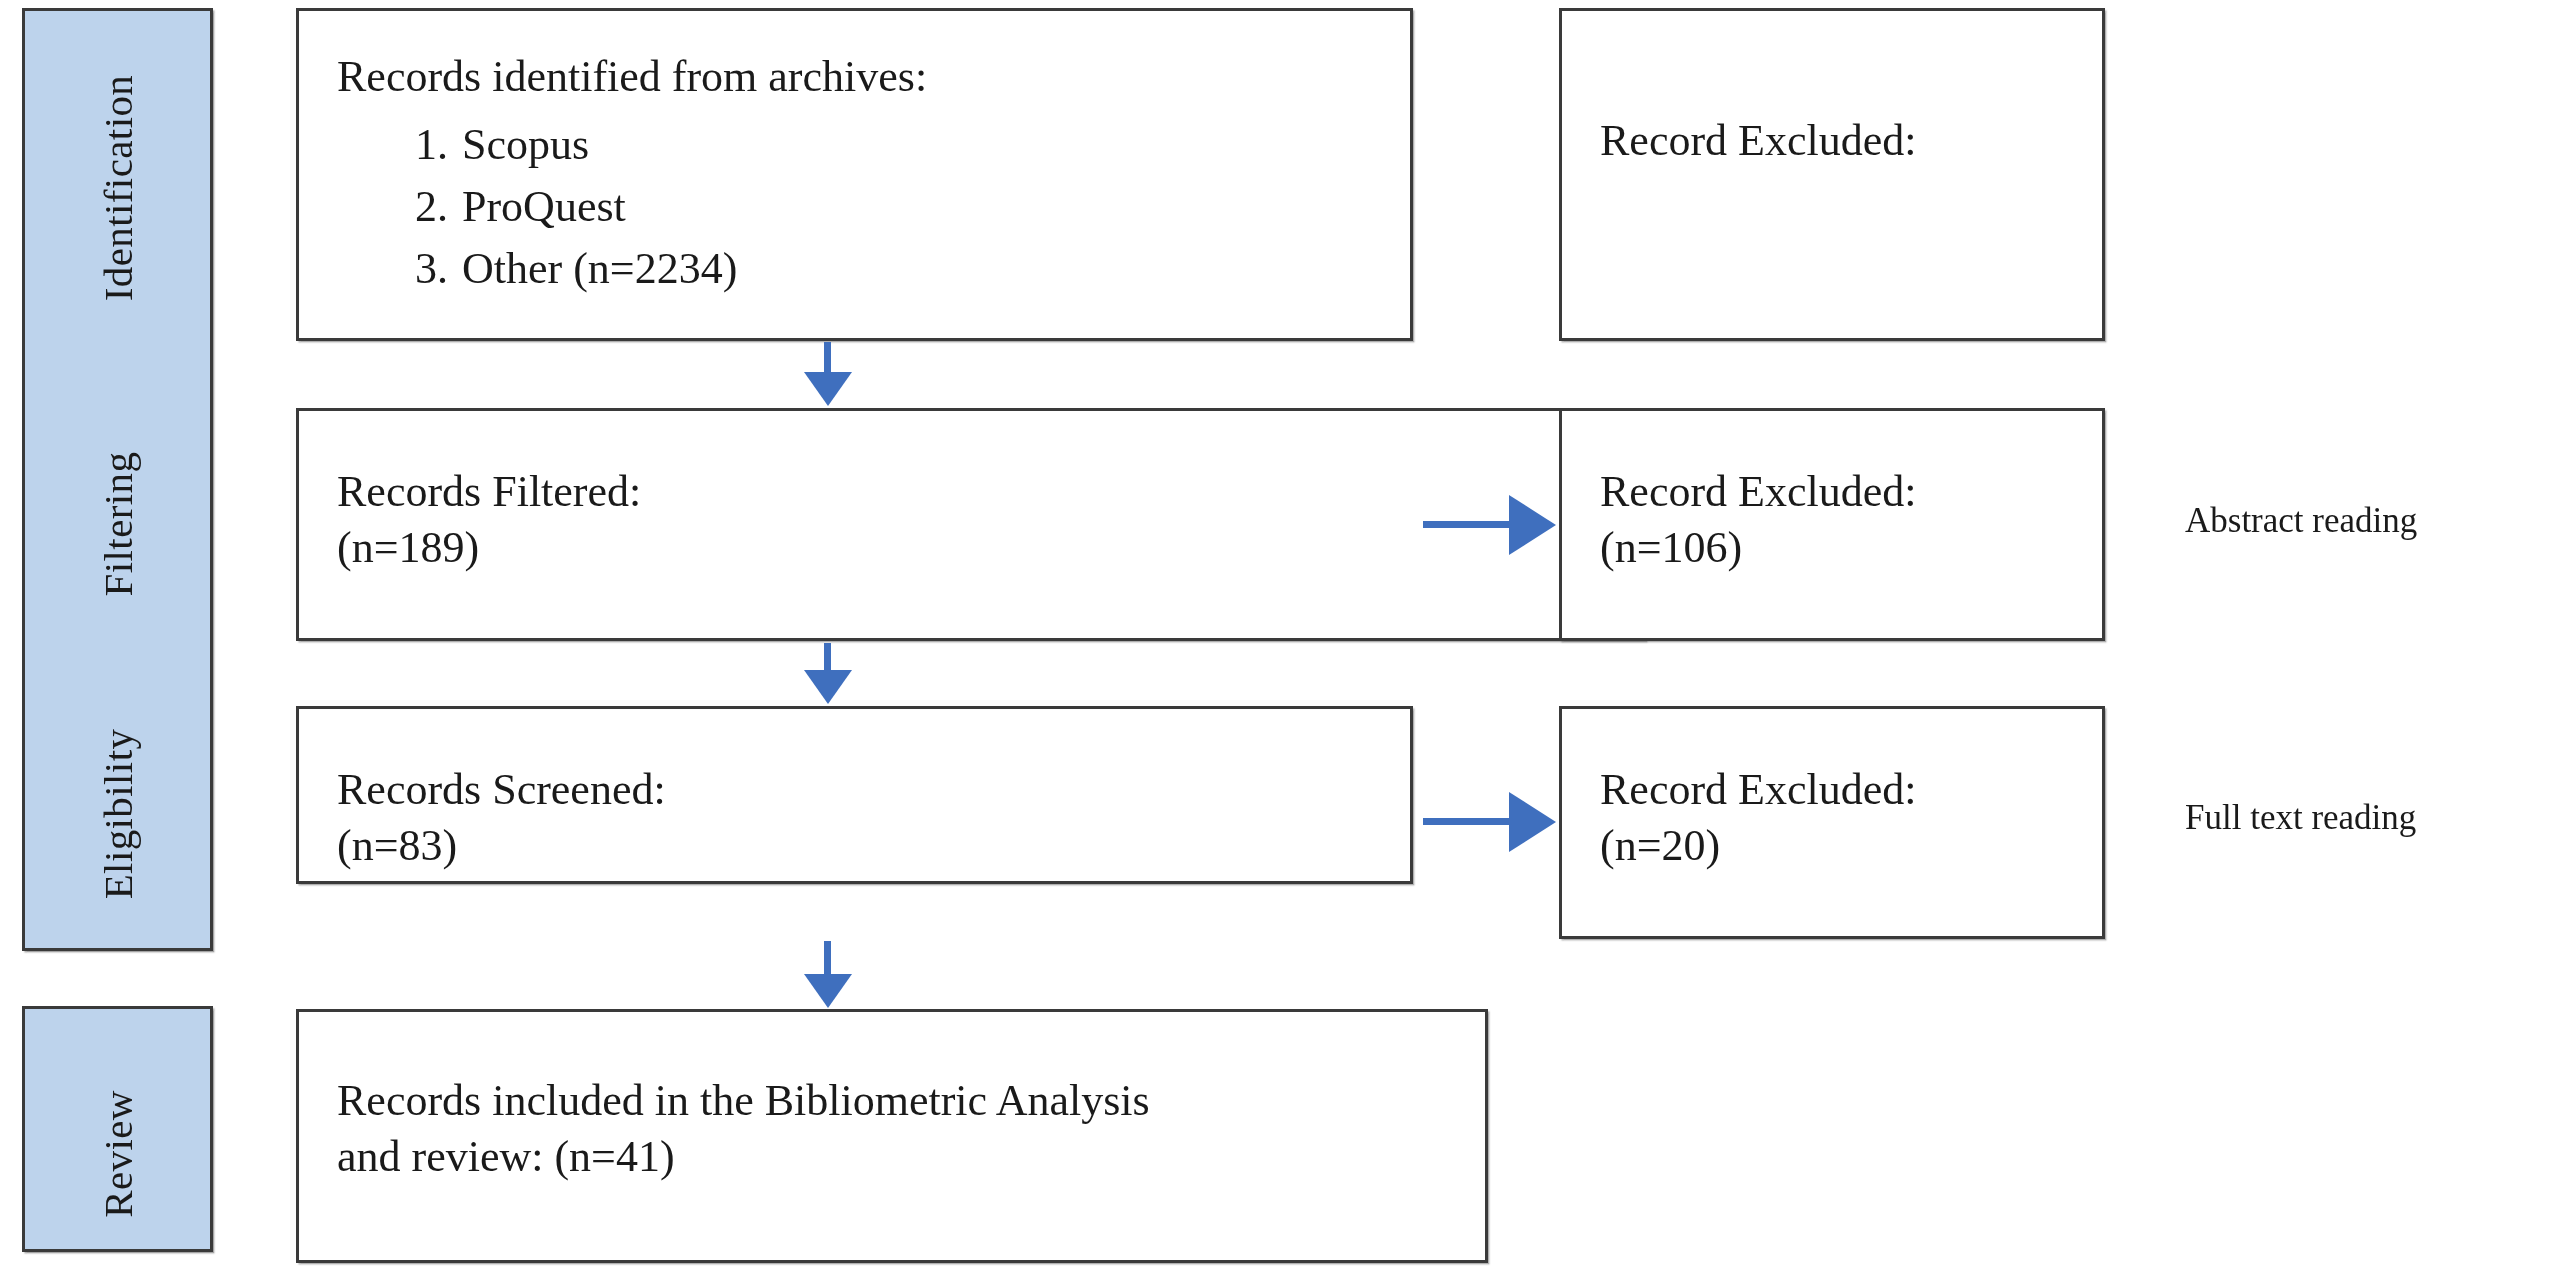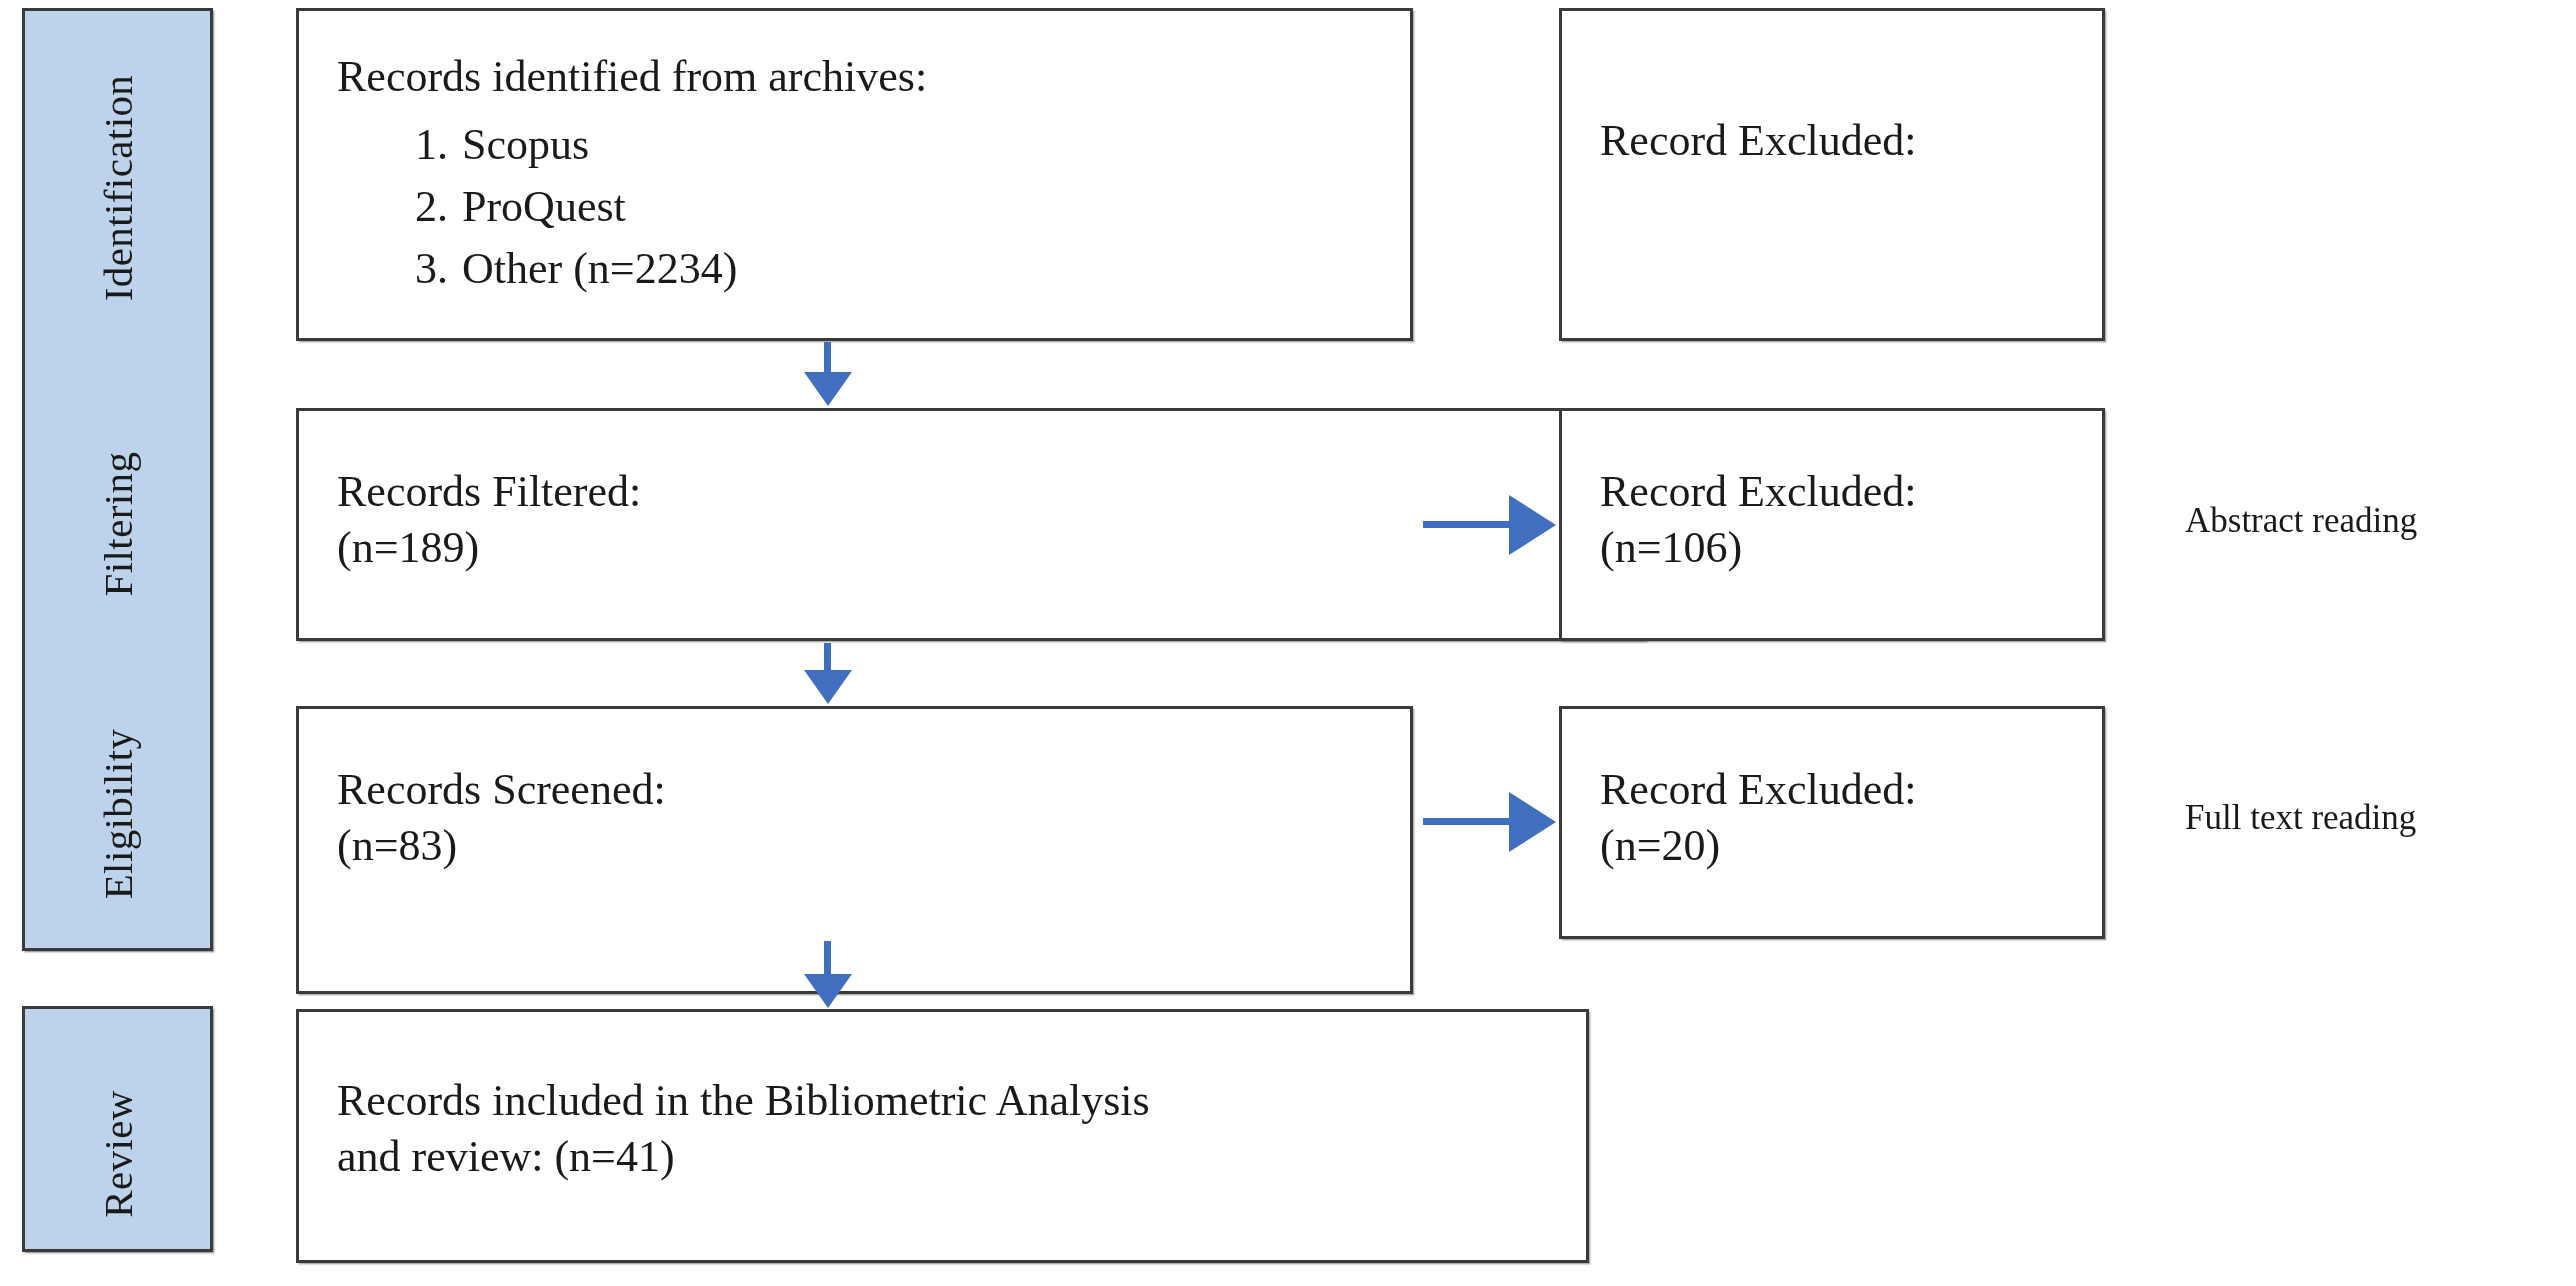--- a/index.html
+++ b/index.html
@@ -122,28 +122,28 @@
   </div>
 </div>
 
 <div class="flowbox" style="left:296px;top:408px;width:1350px;height:233px;">
   <div class="bodytext" style="top:53px;">
     <span class="ln">Records Filtered:</span>
     <span class="ln">(n=189)</span>
   </div>
 </div>
 
-<div class="flowbox" style="left:296px;top:706px;width:1117px;height:288px;">
+<div class="flowbox" style="left:296px;top:706px;width:1117px;height:178px;">
   <div class="bodytext" style="top:53px;">
     <span class="ln">Records Screened:</span>
     <span class="ln">(n=83)</span>
   </div>
 </div>
 
-<div class="flowbox" style="left:296px;top:1009px;width:1293px;height:254px;">
+<div class="flowbox" style="left:296px;top:1009px;width:1192px;height:254px;">
   <div class="bodytext" style="top:61px;">
     <span class="ln justified">Records included in the Bibliometric Analysis</span>
     <span class="ln">and review: (n=41)</span>
   </div>
 </div>
 
 <div class="flowbox" style="left:1559px;top:7.8px;width:546px;height:333px;">
   <div class="bodytext" style="top:102px;">
     <span class="ln">Record Excluded:</span>
   </div>

